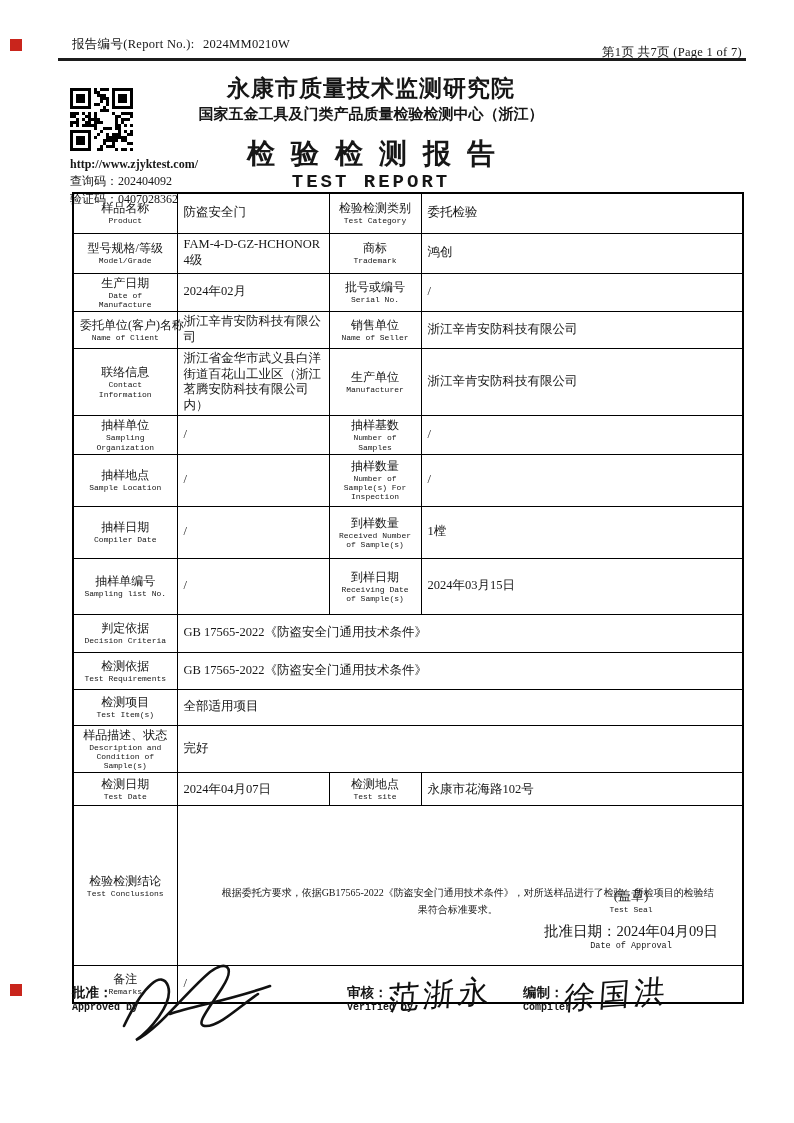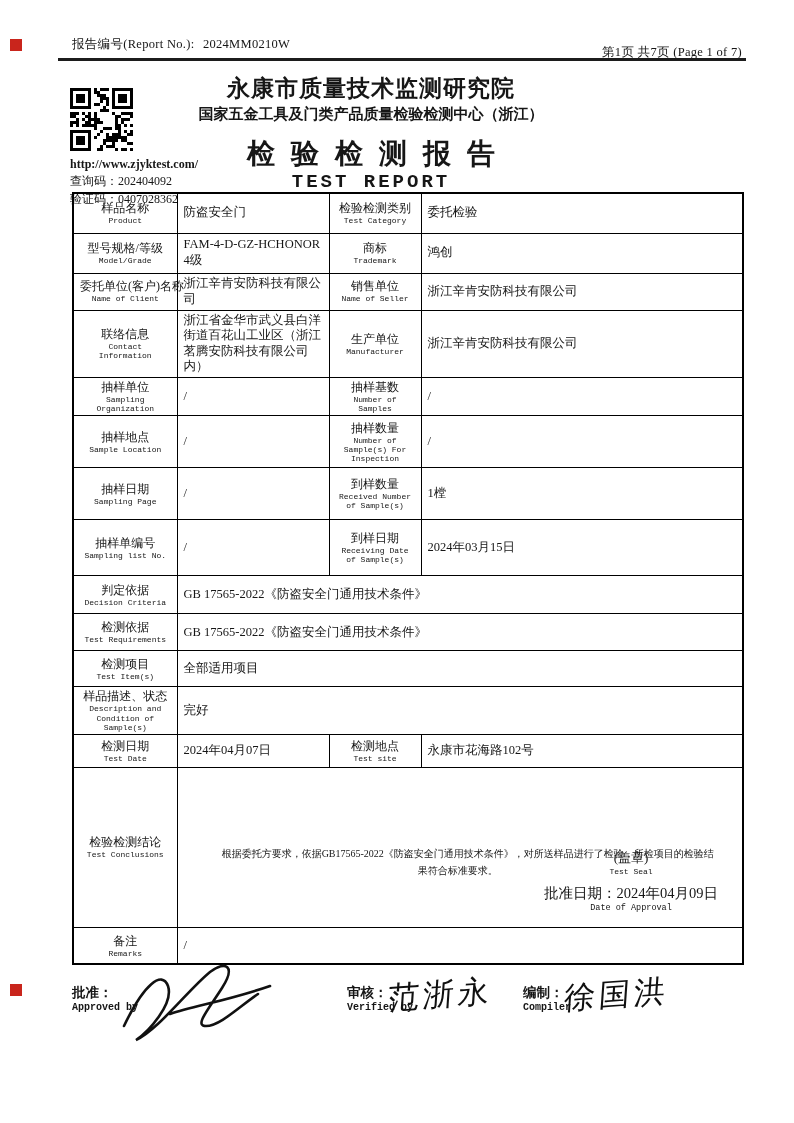--- a/index.html
+++ b/index.html
@@ -243,20 +243,32 @@
             <div class="en">Model/Grade</div>
           </td>
       <td class="val">FAM-4-D-GZ-HCHONOR
 4级</td>
       <td class="lbl">
             <div class="zh">商标</div>
             <div class="en">Trademark</div>
           </td>
       <td class="val">鸿创</td>
     </tr>
+    <tr style="height:36px">
+      <td class="lbl">
+            <div class="zh">生产日期</div>
+            <div class="en">Date of Manufacture</div>
+          </td>
+      <td class="val">2024年02月</td>
+      <td class="lbl">
+            <div class="zh">批号或编号</div>
+            <div class="en">Serial No.</div>
+          </td>
+      <td class="val">/</td>
+    </tr>
     <tr style="height:37px">
       <td class="lbl">
             <div class="zh">委托单位(客户)名称</div>
             <div class="en">Name of Client</div>
           </td>
       <td class="val">浙江辛肯安防科技有限公司</td>
       <td class="lbl">
             <div class="zh">销售单位</div>
             <div class="en">Name of Seller</div>
           </td>
@@ -294,21 +306,21 @@
       <td class="val">/</td>
       <td class="lbl">
             <div class="zh">抽样数量</div>
             <div class="en">Number of Sample(s) For Inspection</div>
           </td>
       <td class="val">/</td>
     </tr>
     <tr style="height:52px">
       <td class="lbl">
             <div class="zh">抽样日期</div>
-            <div class="en">Sampling Page</div>
+            <div class="en">Compiler Date</div>
           </td>
       <td class="val">/</td>
       <td class="lbl">
             <div class="zh">到样数量</div>
             <div class="en">Received Number of Sample(s)</div>
           </td>
       <td class="val">1樘</td>
     </tr>
     <tr style="height:56px">
       <td class="lbl">

